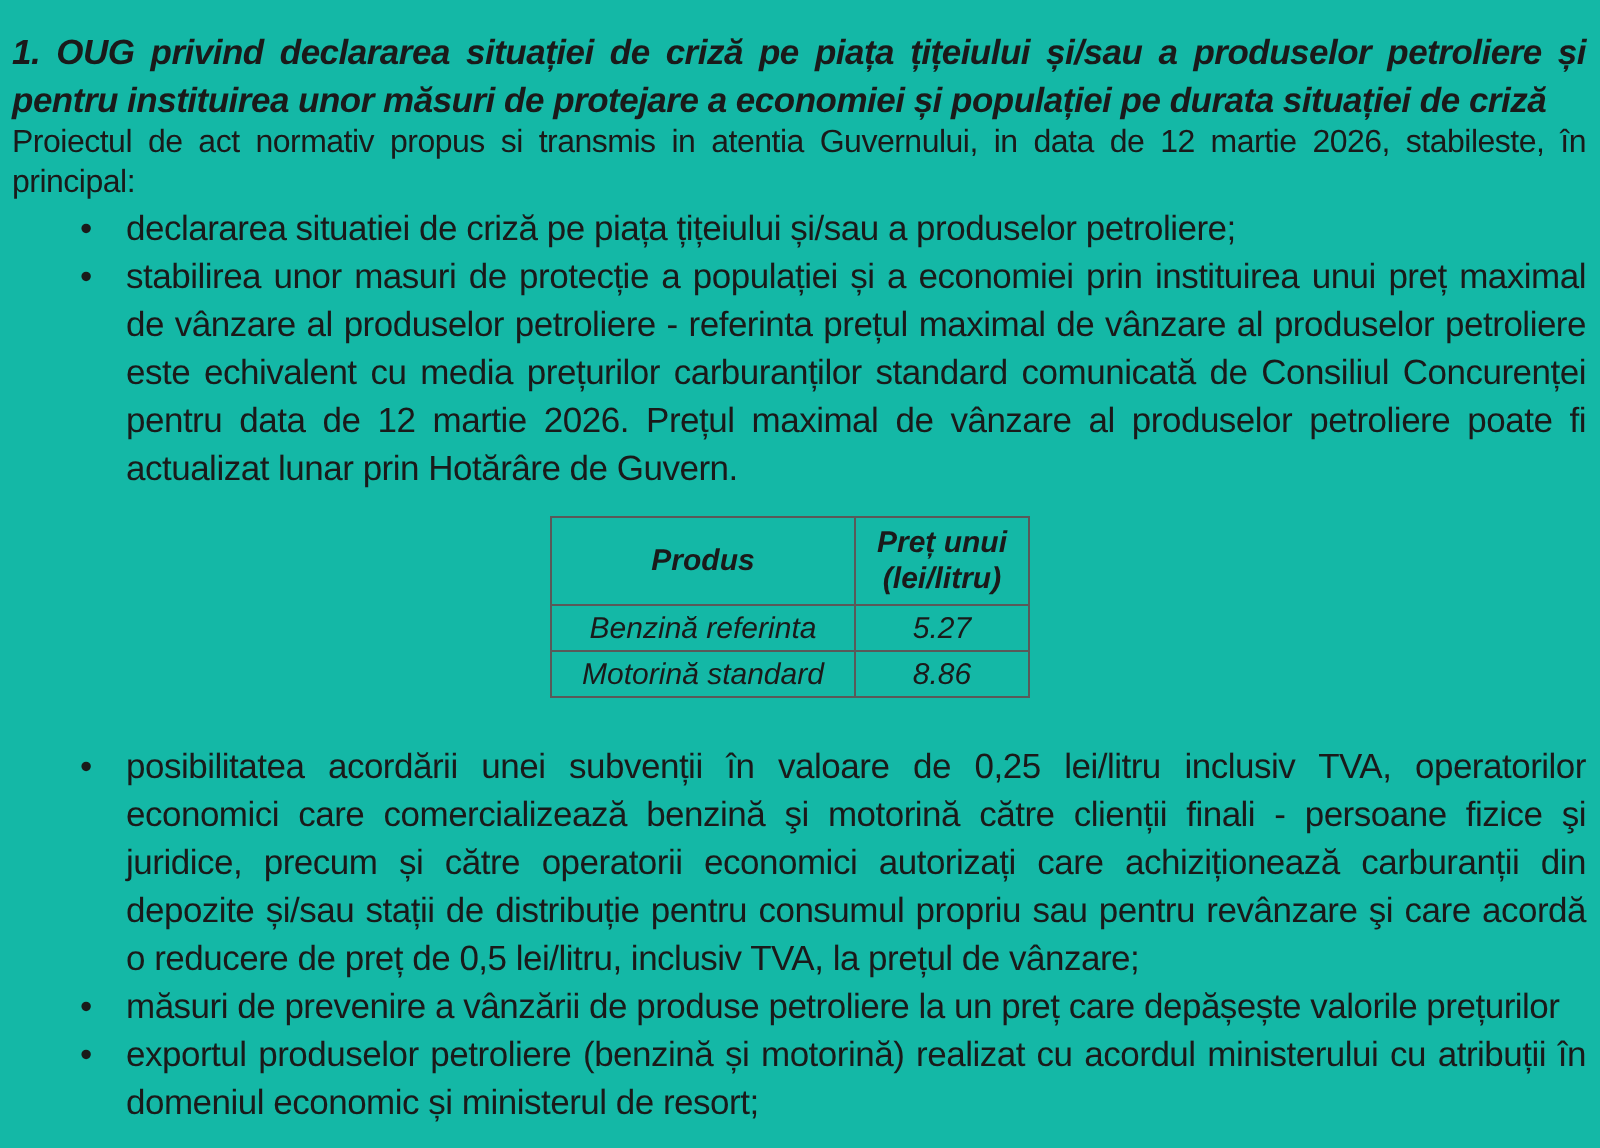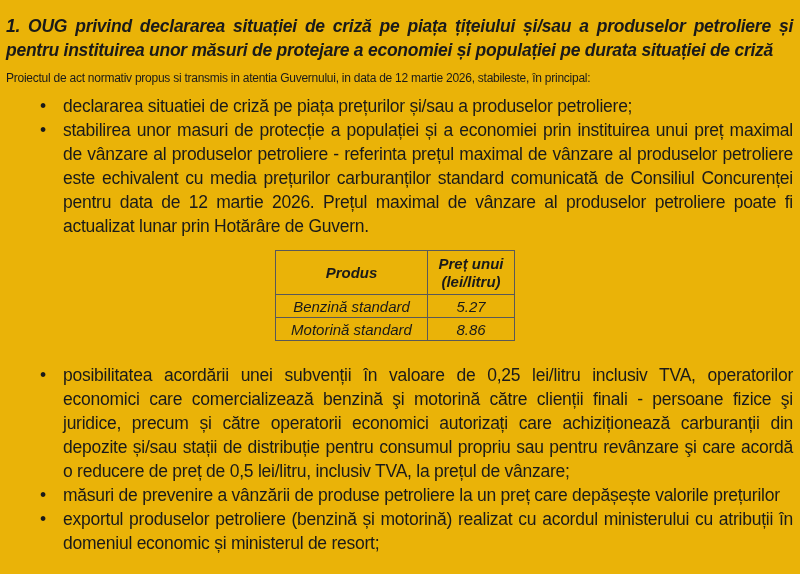--- a/index.html
+++ b/index.html
@@ -12,35 +12,35 @@
     height: 574px;
     overflow: hidden;
     font-family: "Liberation Sans", "DejaVu Sans", sans-serif;
     color: #1a1a1a;
   }
   .page {
     box-sizing: border-box;
     width: 800px;
     height: 574px;
     padding: 14px 7px 0 6px;
-    background: #eab308;
+    background: #14b8a6;
   }
   .heading {
     margin: 0;
     font-weight: bold;
     font-style: italic;
     font-size: 17.5px;
     line-height: 24px;
     letter-spacing: -0.25px;
     text-align: justify;
   }
   .intro {
     margin: 0;
-    font-size: 12px;
-    line-height: 32px;
+    font-size: 16px;
+    line-height: 20px;
     letter-spacing: -0.25px;
     text-align: justify;
   }
   ul.bullets {
     list-style: none;
     margin: 0;
     padding: 0;
     font-size: 17.5px;
     line-height: 24px;
     letter-spacing: -0.25px;
@@ -91,37 +91,37 @@
 <body>
 
 <div class="page">
 
   <p class="heading">1. OUG privind declararea situației de criză pe piața țițeiului și/sau a produselor petroliere și pentru instituirea unor măsuri de protejare a economiei și populației pe durata situației de criză</p>
 
   <p class="intro">Proiectul de act normativ propus si transmis in atentia Guvernului, in data de 12 martie 2026, stabileste, în principal:</p>
 
   <ul class="bullets">
     <li>
-      <span>declararea situatiei de criză  pe piața prețurilor și/sau a produselor petroliere;</span>
+      <span>declararea situatiei de criză  pe piața țițeiului și/sau a produselor petroliere;</span>
     </li>
     <li>
       <span>stabilirea unor masuri de protecție a populației și a economiei prin instituirea unui preț maximal de vânzare al produselor petroliere - referinta prețul maximal de vânzare al produselor petroliere este echivalent cu media prețurilor carburanților standard comunicată de Consiliul Concurenței pentru data de 12 martie 2026. Prețul maximal de vânzare al produselor petroliere poate fi actualizat lunar prin Hotărâre de Guvern.</span>
     </li>
   </ul>
 
   <table class="price-table">
     <thead>
       <tr>
         <th class="col-produs">Produs</th>
         <th class="col-pret">Preț unui (lei/litru)</th>
       </tr>
     </thead>
     <tbody>
       <tr>
-        <td>Benzină standard</td>
+        <td>Benzină referinta</td>
         <td>5.27</td>
       </tr>
       <tr>
         <td>Motorină standard</td>
         <td>8.86</td>
       </tr>
     </tbody>
   </table>
 
   <ul class="bullets bullets-bottom">

